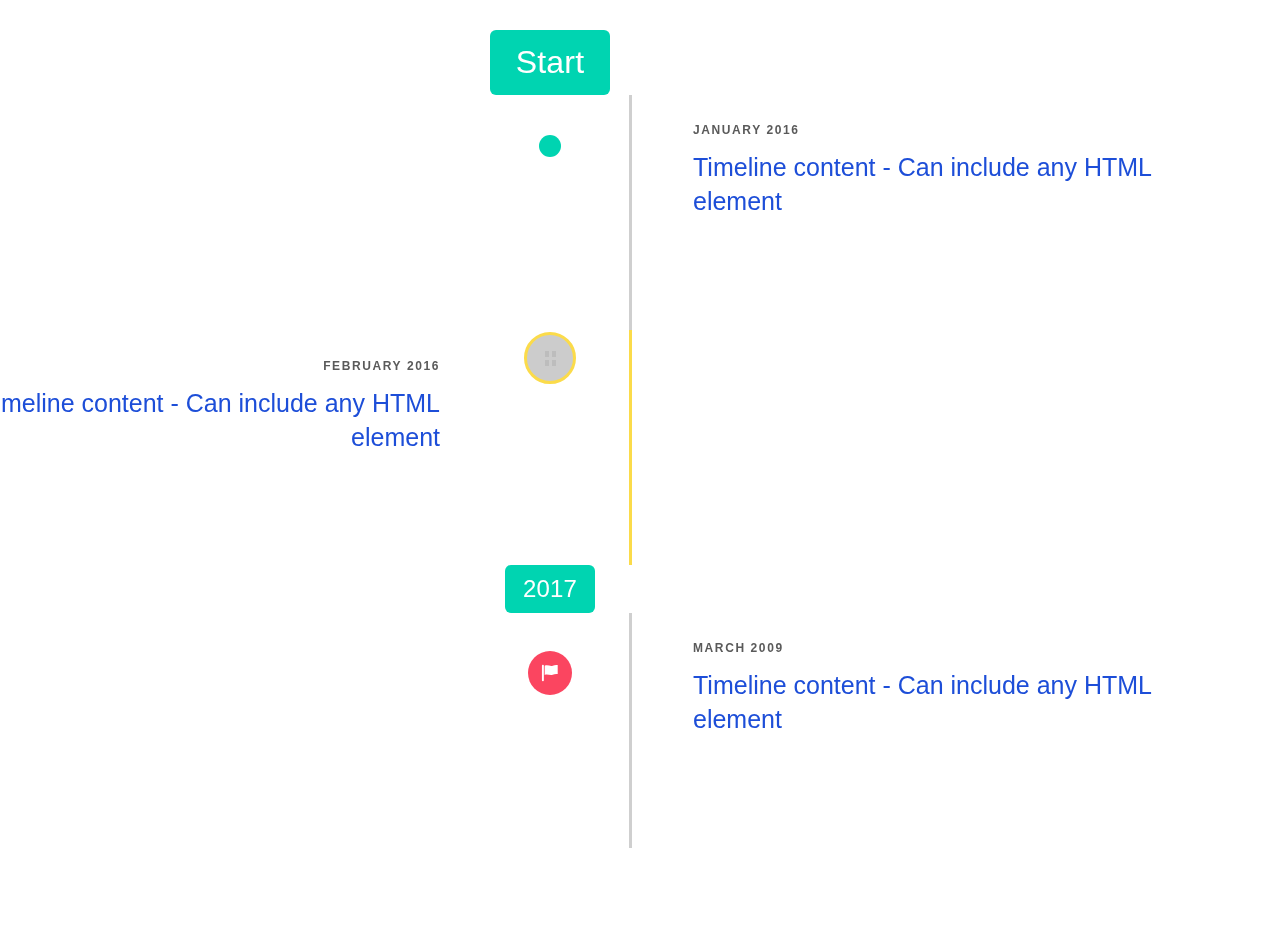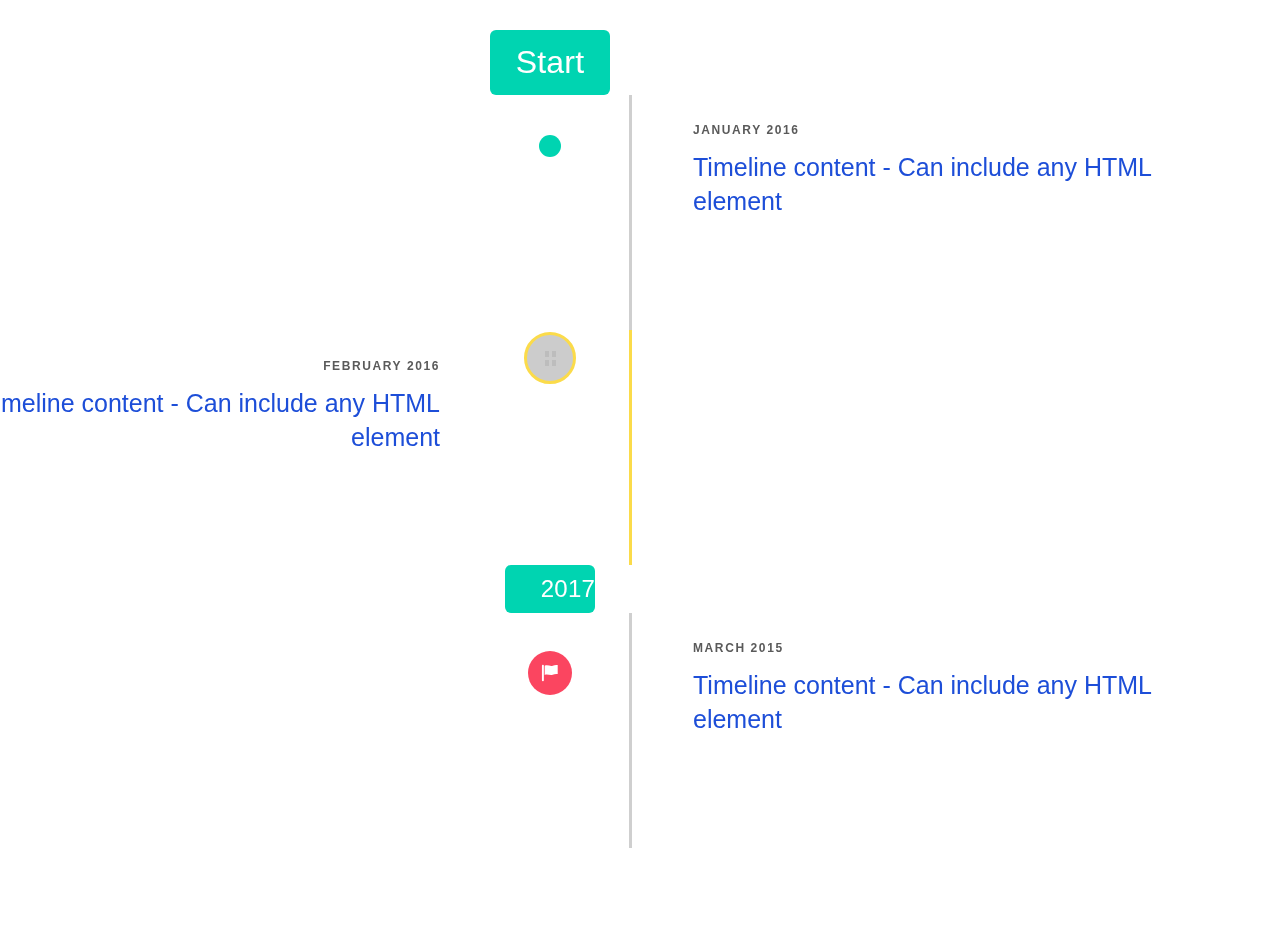--- a/index.html
+++ b/index.html
@@ -52,21 +52,20 @@
     top: 30px;
     width: 120px;
     height: 65px;
     font-size: 32px;
   }
   #badge-mid {
     top: 565px;
     width: 90px;
     height: 48px;
     font-size: 24px;
-    justify-content: flex-end;
   }
   #badge-end {
     top: 848px;
     width: 106px;
     height: 64px;
     font-size: 32px;
   }
 
   
   .event {
@@ -195,19 +194,19 @@
   <div class="event" id="event-mar">
     <div class="marker" id="marker-mar">
       <svg class="flag-icon" viewBox="0 0 24 24" aria-hidden="true">
         <rect x="3.2" y="3.0" width="2.1" height="18.0" rx="1.0" fill="#ffffff"></rect>
         <path d="M6.2 4.2 C9.0 2.6 12.2 5.0 15.0 4.0 C17.0 3.3 18.6 3.0 20.4 3.4
                  L20.4 13.2 C18.4 12.8 16.8 13.2 14.9 13.9
                  C12.1 14.9 9.0 12.6 6.2 14.1 Z" fill="#ffffff"></path>
       </svg>
     </div>
     <div class="event-content side-right">
-      <div class="event-date">MARCH 2015</div>
+      <div class="event-date">MARCH 2009</div>
       <div class="event-body">Timeline content - Can include any HTML element</div>
     </div>
   </div>
 
 
 </div>
 
 </body></html>

